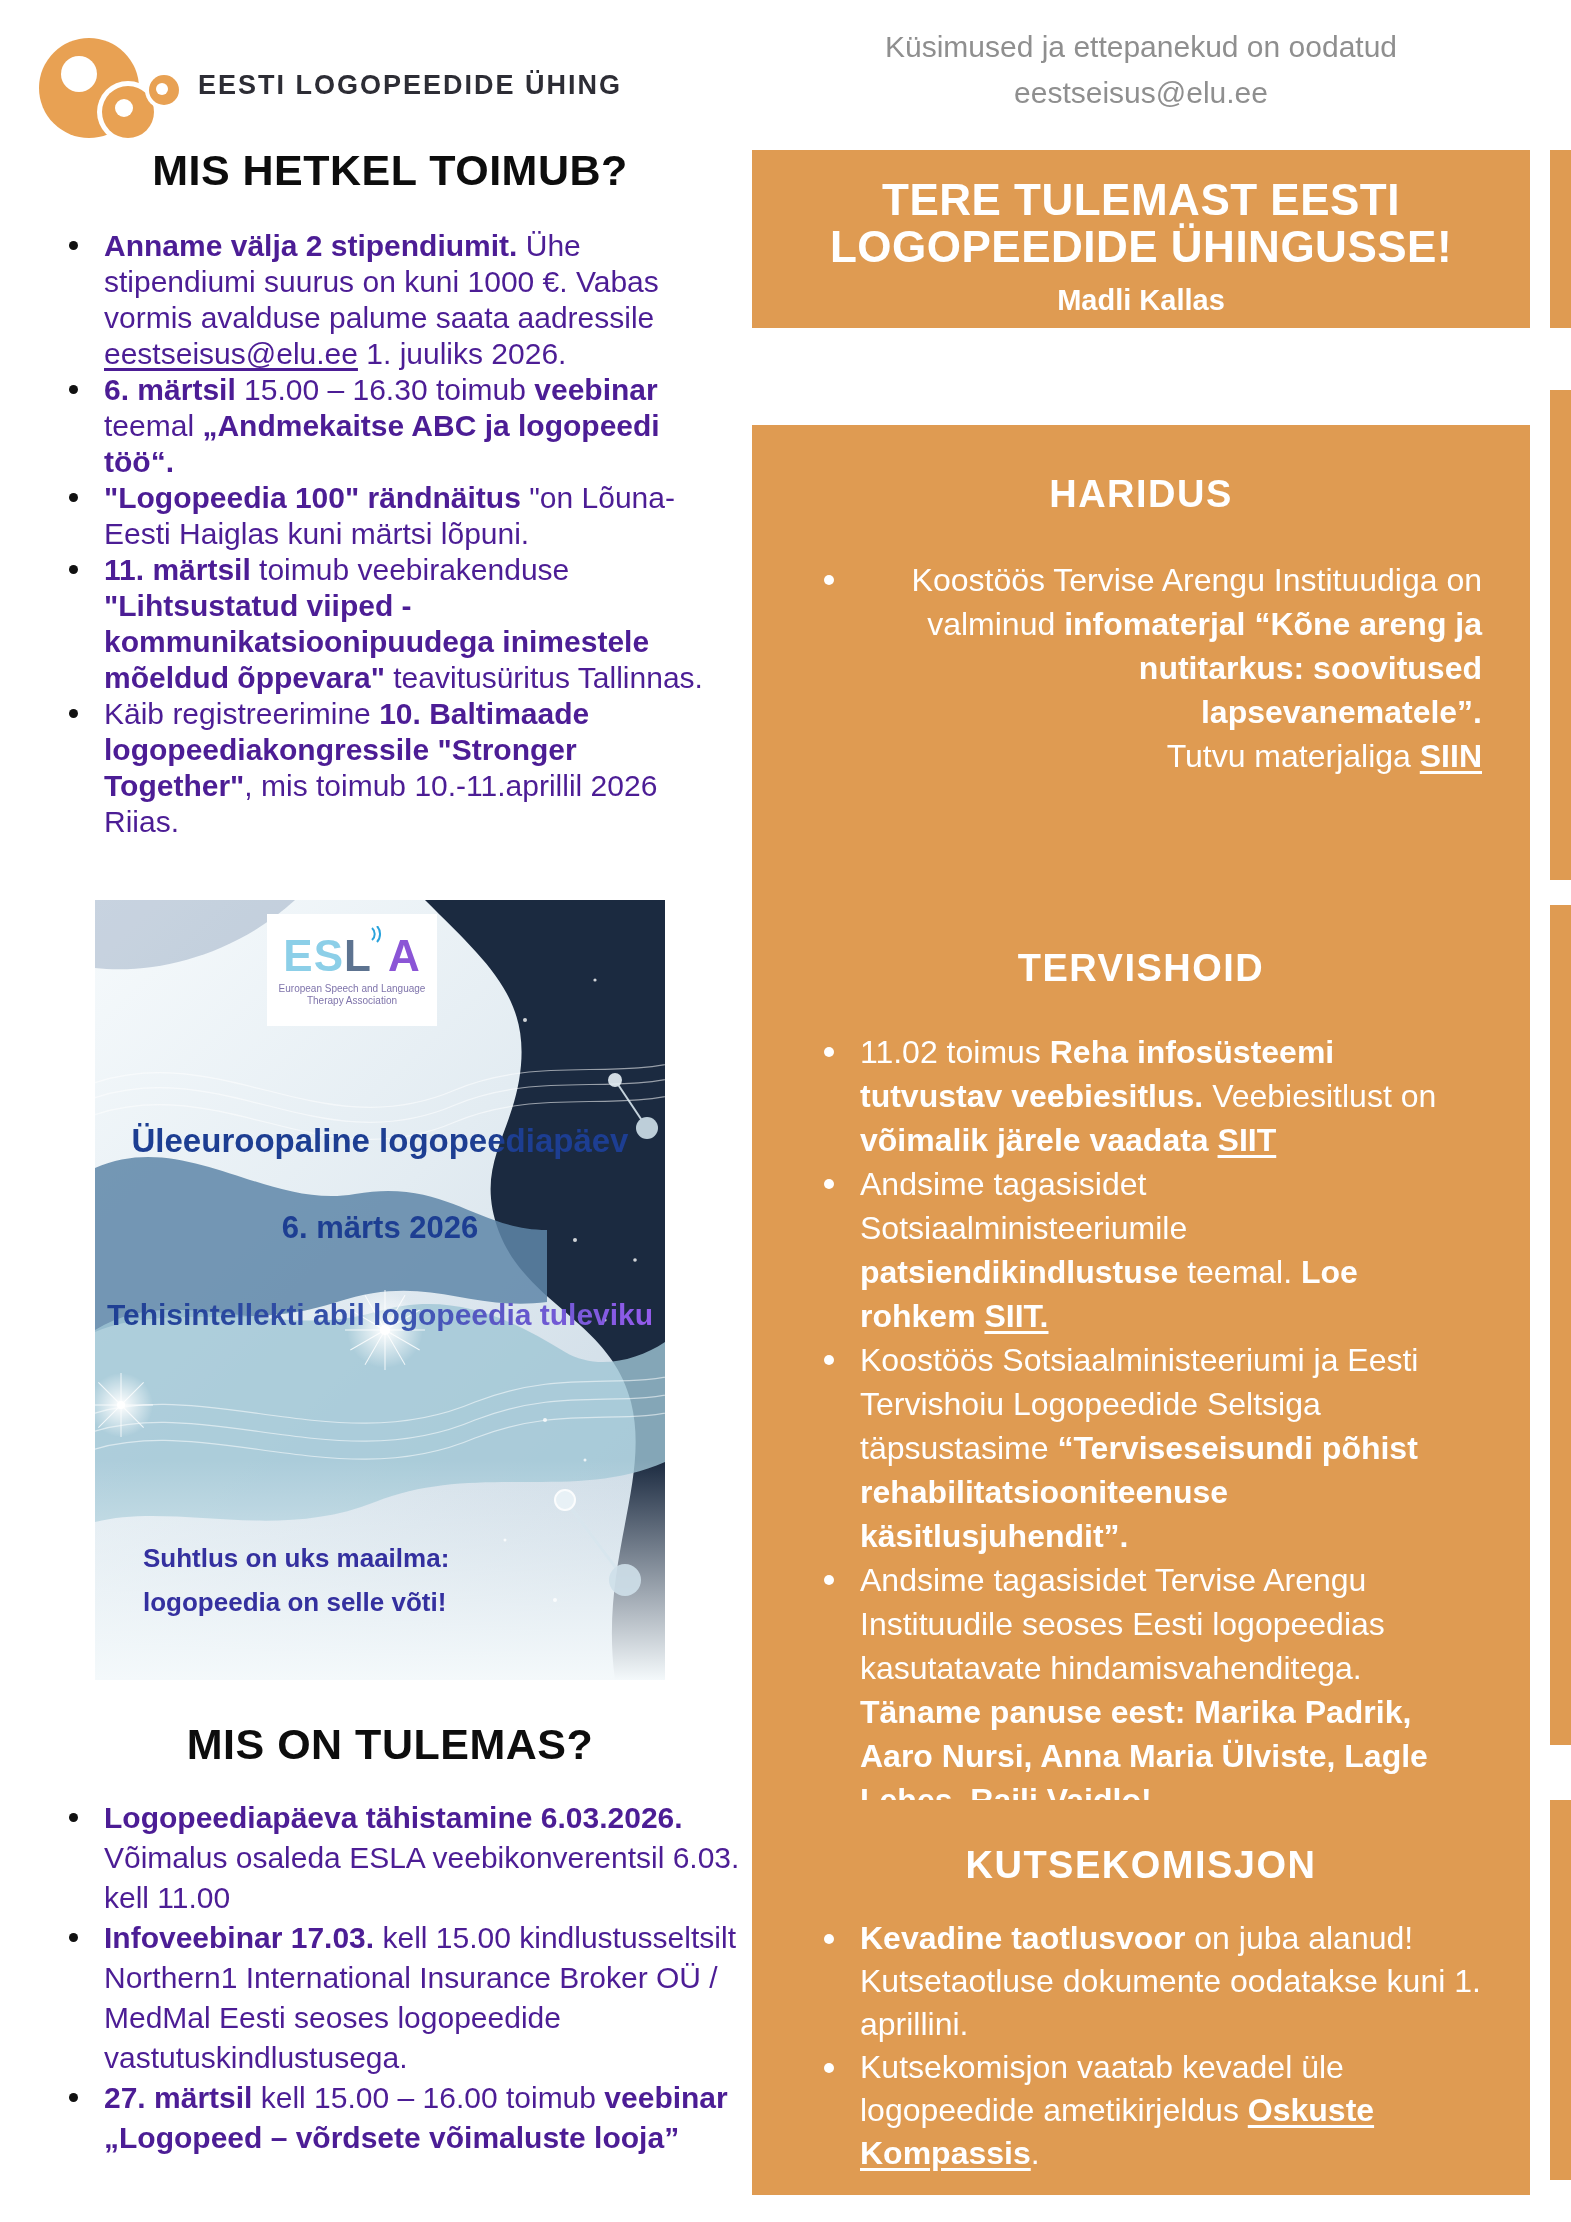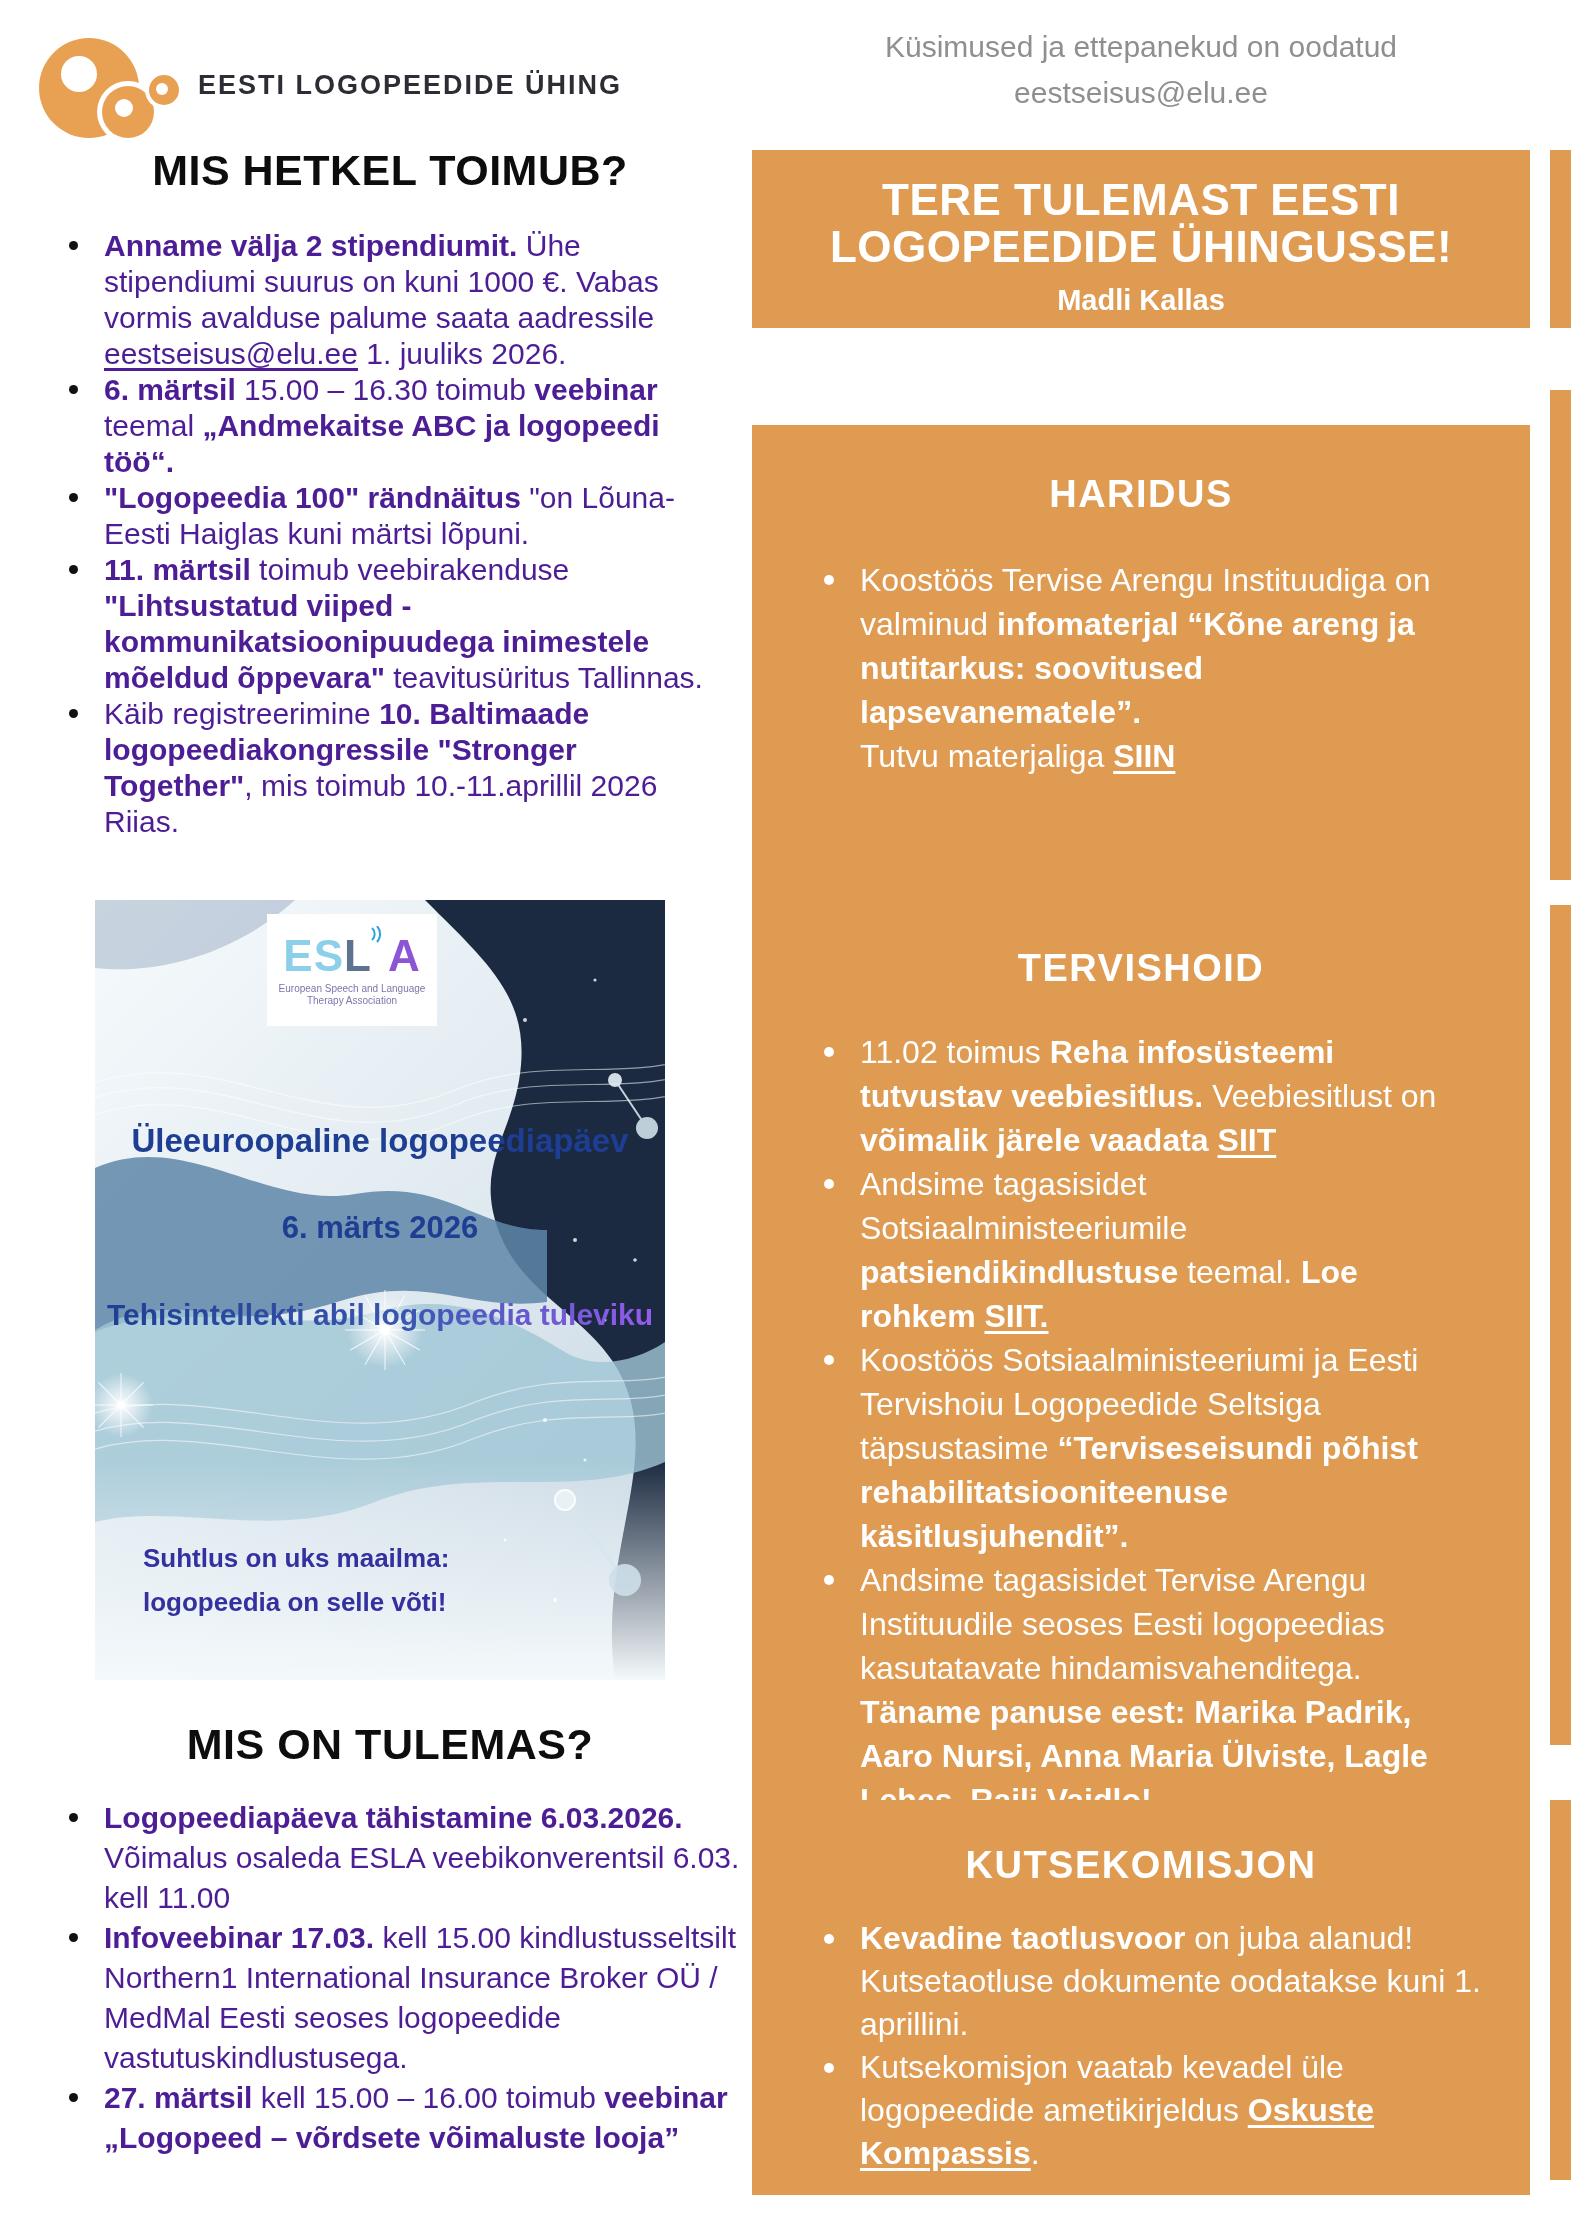--- a/index.html
+++ b/index.html
@@ -68,21 +68,21 @@
   .welcome-title { padding-top:26px; text-align:center; font-size:44px; line-height:47px;
                    font-weight:800; letter-spacing:0.5px; }
   .welcome-name  { text-align:center; font-size:29px; font-weight:700; margin-top:14px; }
 
   .card h2 { margin:0; text-align:center; font-size:38px; font-weight:800; letter-spacing:1.5px; }
   #card-haridus h2    { padding-top:48px; }
   #card-tervishoid h2 { padding-top:42px; }
   #card-kutse h2      { padding-top:44px; }
 
   .card ul { list-style:none; margin:0; padding:0 48px 0 62px; font-size:32px; line-height:44px; }
-  #card-haridus ul    { margin-top:42px; }
+  #card-haridus ul    { margin-top:42px;text-align:right; }
   #card-tervishoid ul { margin-top:40px; }
   #card-kutse ul      { margin-top:30px; line-height:43px; }
   .card li { position:relative; padding-left:46px; }
   .card li::before { content:''; position:absolute; left:10px; top:17px; width:10px; height:10px;
                      border-radius:50%; background:#ffffff; }
 </style>
 </head>
 <body>
 
 <div id="page">

